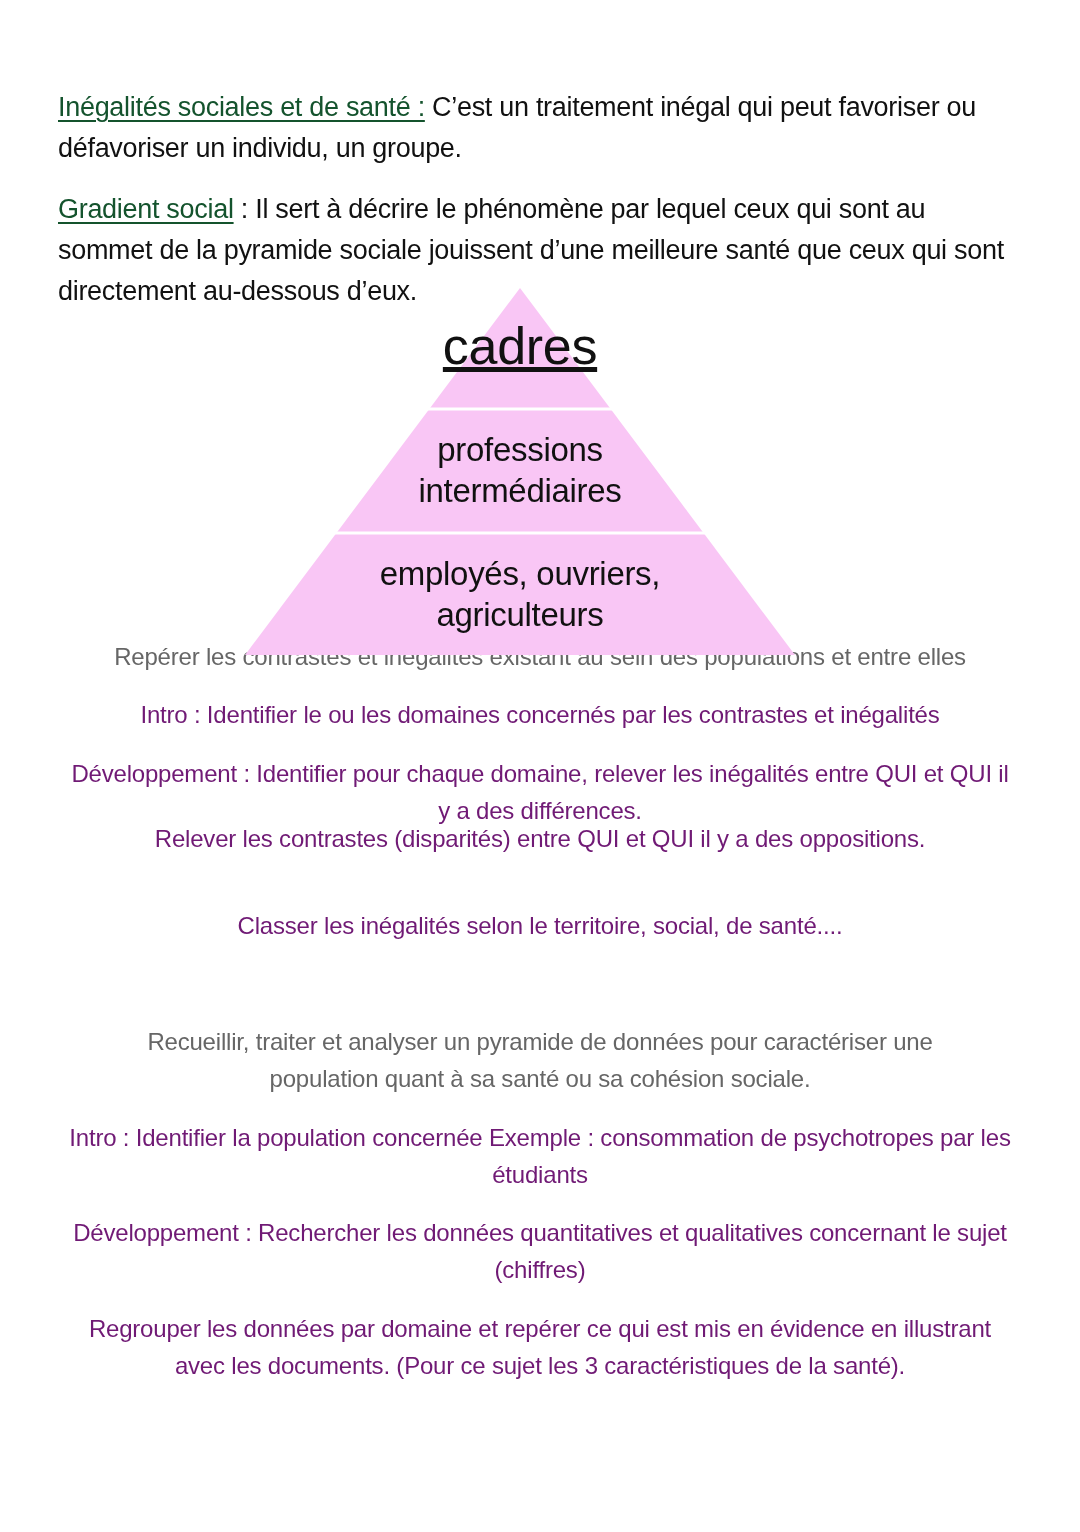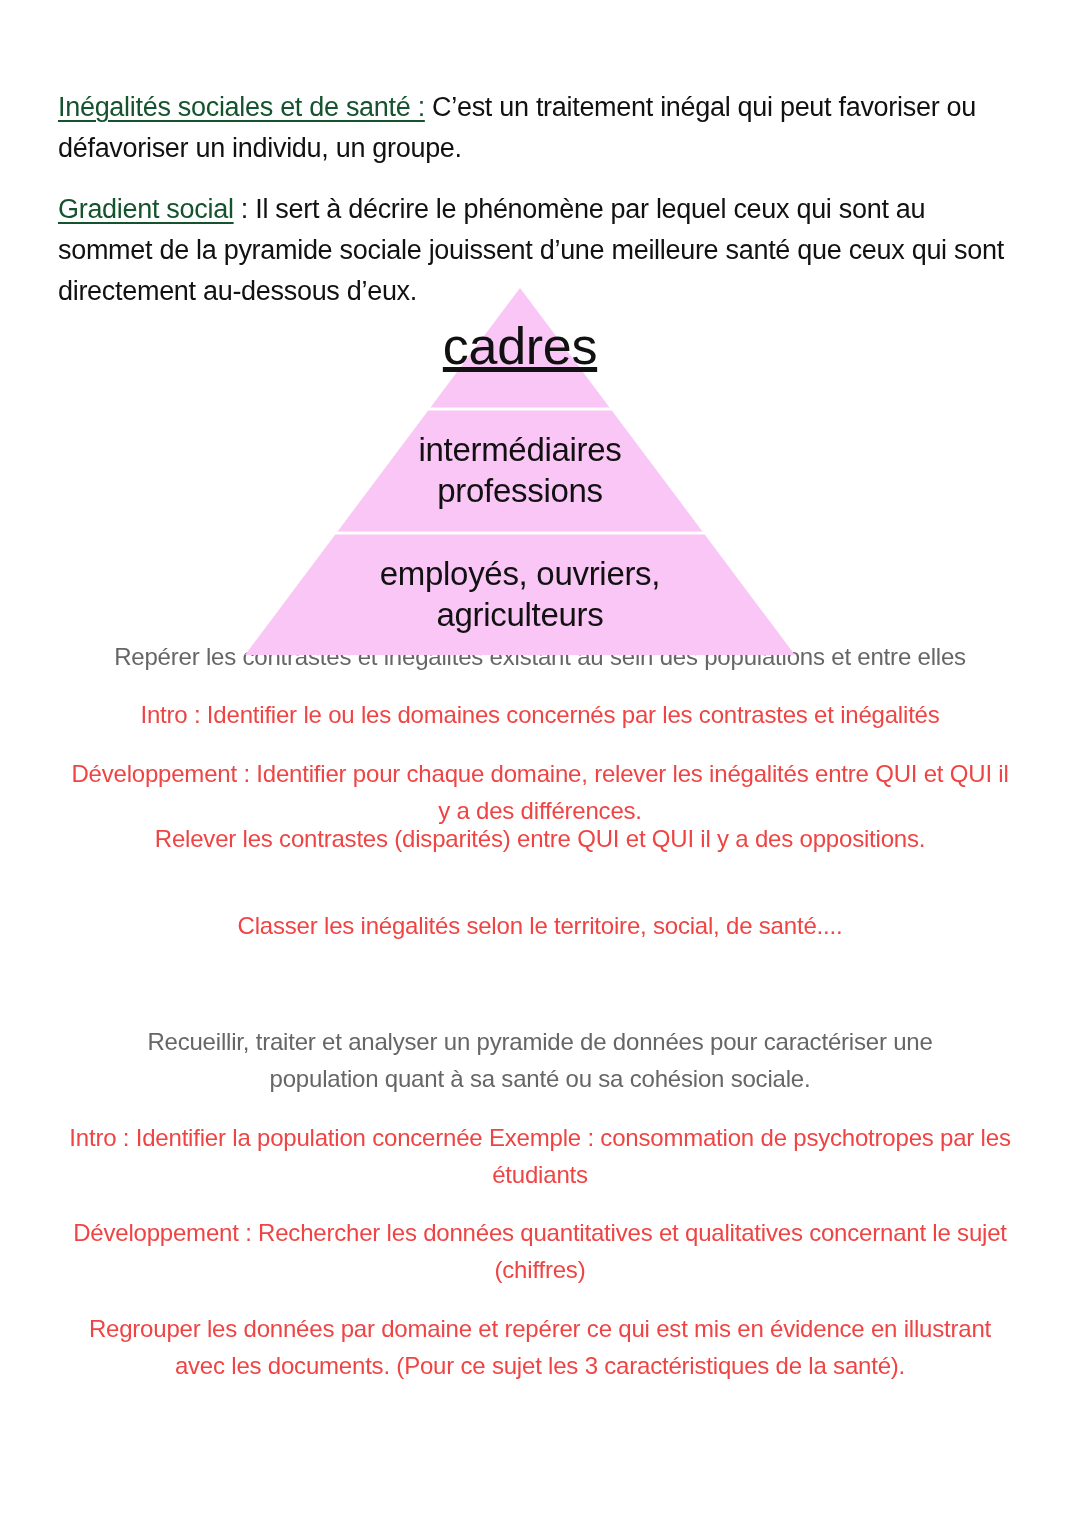--- a/index.html
+++ b/index.html
@@ -23,21 +23,21 @@
     .pyr-label {
       position: absolute; left: 320px; width: 400px; text-align: center;
       color: #111111; font-size: 33px; line-height: 41px; letter-spacing: -0.3px;
     }
     .pyr-label.top { font-size: 52px; line-height: 50px; text-decoration: underline; }
     .centered {
       position: absolute; left: 50px; width: 980px; text-align: center;
       font-size: 24px; line-height: 37px; letter-spacing: -0.2px;
     }
     .gray { color: #666666; }
-    .lav { color: #ef4444; }
+    .lav { color: #701a75; }
   </style>
 </head>
 <body>
 
 <p class="para" style="top:87px; margin:0;">
   <span class="term">Inégalités sociales et de santé :</span><span> C’est un traitement inégal qui peut favoriser ou défavoriser un individu, un groupe.</span>
 </p>
 
 <p class="para" style="top:189px; margin:0;">
   <span class="term">Gradient social</span><span> : Il sert à décrire le phénomène par lequel ceux qui sont au sommet de la pyramide sociale jouissent d’une meilleure santé que ceux qui sont directement au-dessous d’eux.</span>
@@ -48,22 +48,22 @@
 <svg class="pyramid" viewBox="0 0 1080 1532" width="1080" height="1532">
   <polygon points="520,288 795,655 245,655" fill="#F9C6F5"></polygon>
   <line x1="420" y1="409" x2="620" y2="409" stroke="#FFFFFF" stroke-width="3"></line>
   <line x1="327" y1="533" x2="713" y2="533" stroke="#FFFFFF" stroke-width="3"></line>
 </svg>
 
 <div class="pyr-label top" style="top:321px;">
   <div>cadres</div>
 </div>
 <div class="pyr-label" style="top:429px;">
+  <div>professions</div>
   <div>intermédiaires</div>
-  <div>professions</div>
 </div>
 <div class="pyr-label" style="top:553px;">
   <div>employés, ouvriers,</div>
   <div>agriculteurs</div>
 </div>
 
 <div class="centered lav" style="top:696px;">Intro : Identifier le ou les domaines concernés par les contrastes et inégalités</div>
 <div class="centered lav" style="top:755px; left:65px; width:950px;">Développement : Identifier pour chaque domaine, relever les inégalités entre QUI et QUI il y a des différences.</div>
 <div class="centered lav" style="top:820px;">Relever les contrastes (disparités) entre QUI et QUI il y a des oppositions.</div>
 <div class="centered lav" style="top:907px;">Classer les inégalités selon le territoire, social, de santé....</div>

